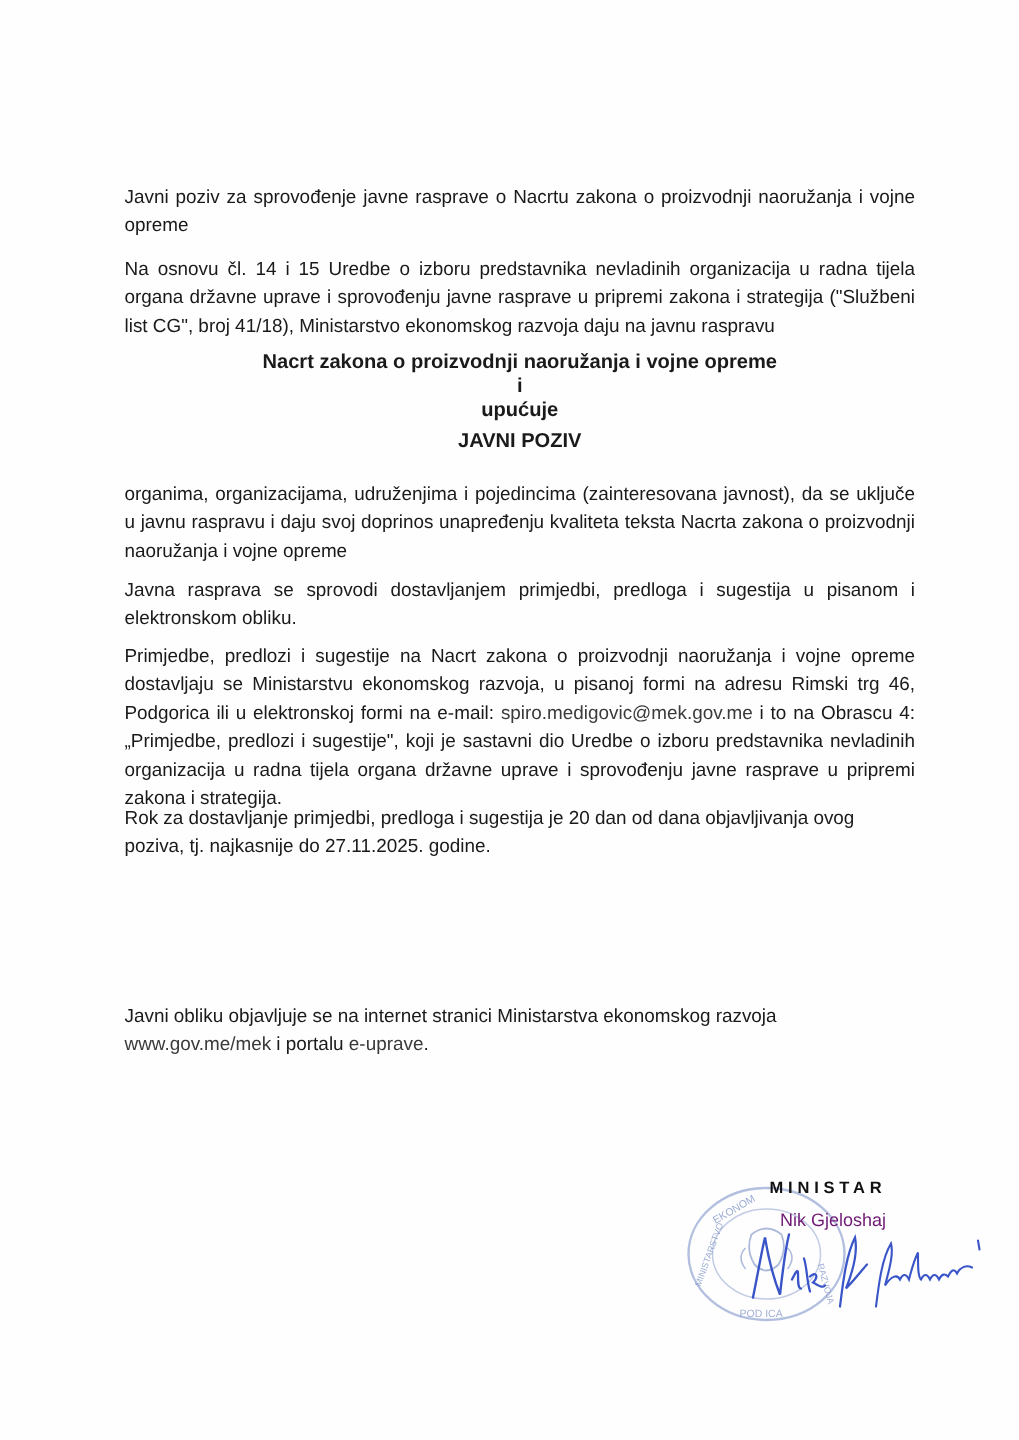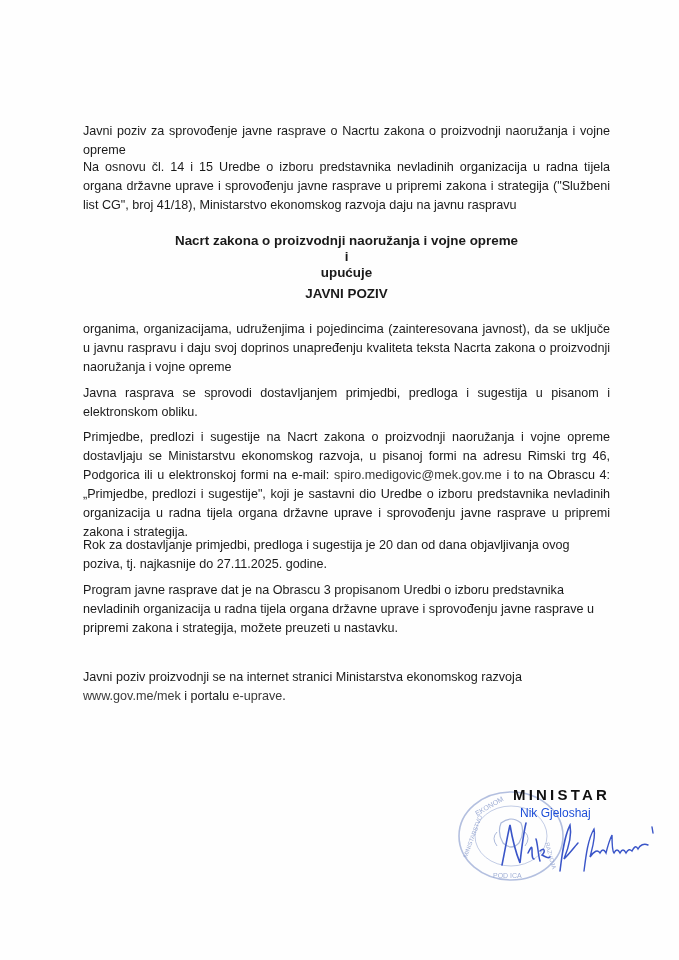--- a/index.html
+++ b/index.html
@@ -51,30 +51,30 @@
       left: 440px;
       top: 780px;
       width: 230px;
       height: 130px;
     }
     .sig-title {
       position: absolute;
       left: 73px;
       top: 6px;
       font-weight: bold;
-      font-size: 15px;
+      font-size: 11px;
       letter-spacing: 3.2px;
       color: #111;
     }
     .sig-name {
       position: absolute;
       left: 80px;
       top: 26px;
       font-size: 12px;
-      color: #1d4ed8;
+      color: #701a75;
     }
     .stamp {
       position: absolute;
       left: 15px;
       top: 8px;
       width: 112px;
       height: 95px;
     }
     .handwriting {
       position: absolute;
@@ -86,21 +86,21 @@
   </style>
 </head>
 <body>
 
 <div class="page">
 
   <div class="col justify" style="top:122px;">
     <p>Javni poziv za sprovođenje javne rasprave o Nacrtu zakona o proizvodnji naoružanja i vojne opreme</p>
   </div>
 
-  <div class="col justify" style="top:158px;">
+  <div class="col justify" style="top:170px;">
     <p>Na osnovu čl. 14 i 15 Uredbe o izboru predstavnika nevladinih organizacija u radna tijela organa državne uprave i sprovođenju javne rasprave u pripremi zakona i strategija ("Službeni list CG", broj 41/18), Ministarstvo ekonomskog razvoja daju na javnu raspravu</p>
   </div>
 
   <div class="title-block" style="top:233px;">
     <div>Nacrt zakona o proizvodnji naoružanja i vojne opreme</div>
     <div>i</div>
     <div>upućuje</div>
   </div>
 
   <div class="title-block" style="top:286px;">
@@ -116,27 +116,24 @@
   </div>
 
   <div class="col justify" style="top:428px;">
     <p><span>Primjedbe, predlozi i sugestije na Nacrt zakona o proizvodnji naoružanja i vojne opreme dostavljaju se Ministarstvu ekonomskog razvoja, u pisanoj formi na adresu Rimski trg 46, Podgorica ili u elektronskoj formi na e-mail: </span><a class="link">spiro.medigovic@mek.gov.me</a><span> i to na Obrascu 4: „Primjedbe, predlozi i sugestije", koji je sastavni dio Uredbe o izboru predstavnika nevladinih organizacija u radna tijela organa državne uprave i sprovođenju javne rasprave u pripremi zakona i strategija.</span></p>
   </div>
 
   <div class="col" style="top:536px;">
     <p>Rok za dostavljanje primjedbi, predloga i sugestija je 20 dan od dana objavljivanja ovog poziva, tj. najkasnije do 27.11.2025. godine.</p>
   </div>
 
-  <div class="col" style="top:581px;">
-    <p>Program javne rasprave dat je na Obrascu 3 propisanom Uredbi o izboru predstavnika nevladinih organizacija u radna tijela organa državne uprave i sprovođenju javne rasprave u pripremi zakona i strategija, možete preuzeti u nastavku.</p>
-  </div>
 
 
   <div class="col" style="top:668px;">
-    <p><span>Javni poziv proizvodnji se na internet stranici Ministarstva ekonomskog razvoja </span><a class="link">www.gov.me/mek</a><span> i portalu </span><a class="link">e-uprave</a><span>.</span></p>
+    <p><span>Javni obliku objavljuje se na internet stranici Ministarstva ekonomskog razvoja </span><a class="link">www.gov.me/mek</a><span> i portalu </span><a class="link">e-uprave</a><span>.</span></p>
   </div>
 
 
   <div class="signature">
     <svg class="stamp" viewBox="0 0 112 95">
       <ellipse cx="56" cy="48" rx="52" ry="44" fill="none" stroke="#9aaad4" stroke-width="1.6" opacity="0.75"></ellipse>
       <ellipse cx="56" cy="48" rx="36" ry="30" fill="none" stroke="#9aaad4" stroke-width="1" opacity="0.6"></ellipse>
       <path d="M46 35 q10 -8 20 0 q4 10 -2 20 q-8 8 -16 0 q-6 -10 -2 -20z" fill="none" stroke="#8a9ccc" stroke-width="1.2" opacity="0.7"></path>
       <path d="M42 44 q-6 6 0 14 M70 44 q6 6 0 14" fill="none" stroke="#8a9ccc" stroke-width="1" opacity="0.7"></path>
       <text x="22" y="28" font-size="7" fill="#8a9ccc" opacity="0.85" font-family="Liberation Sans, sans-serif" transform="rotate(-30 22 28)">EKONOM</text>

